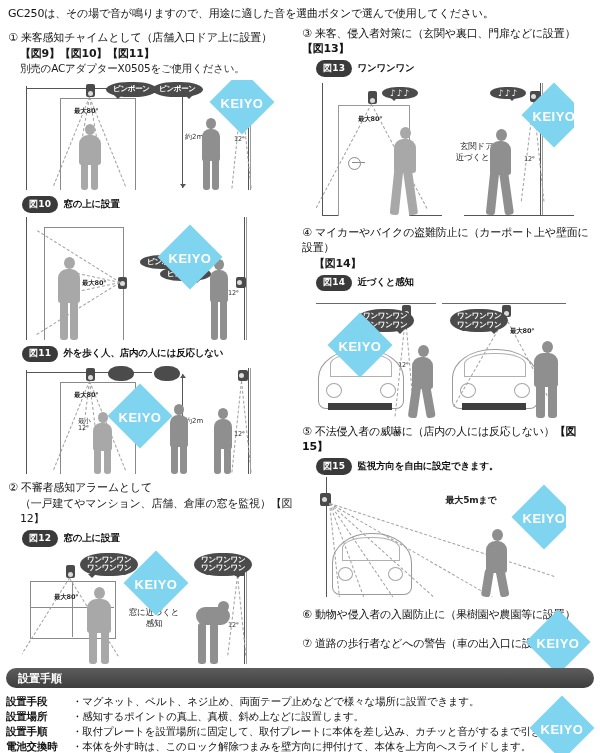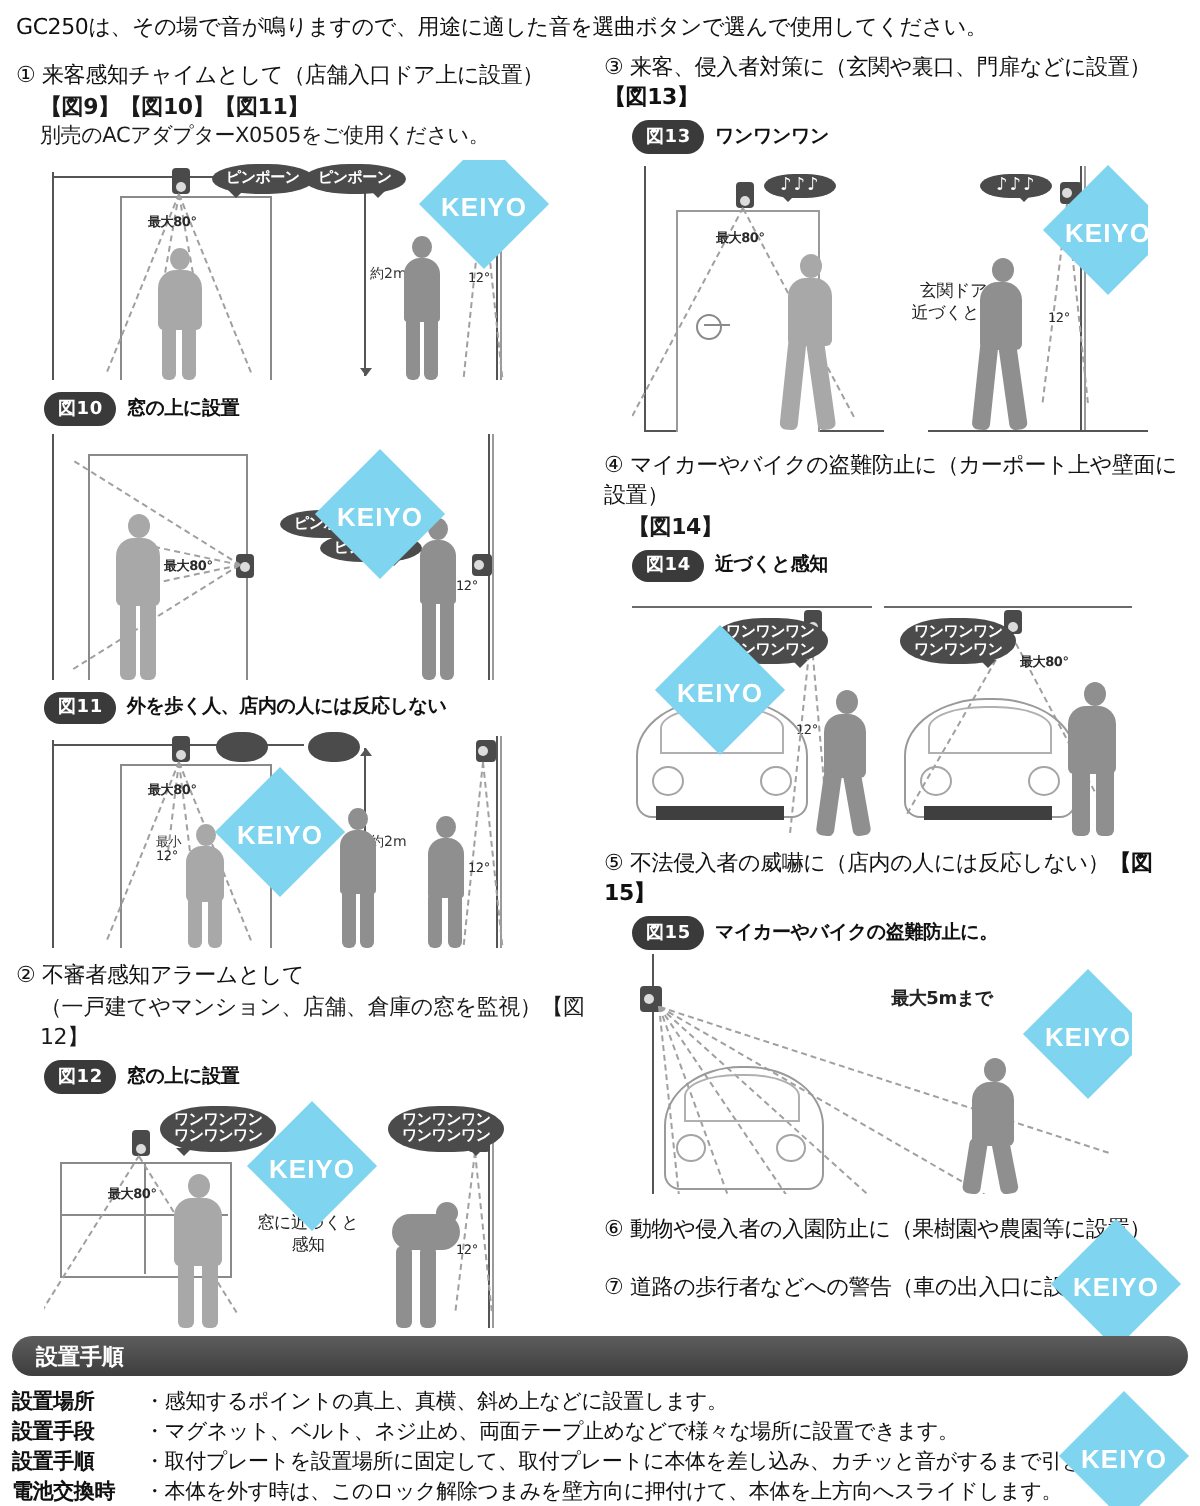--- a/index.html
+++ b/index.html
@@ -507,21 +507,21 @@
     </div>
 
     <div class="sec-head" style="margin-top:4px;">
       <span>⑤</span>
       <span>不法侵入者の威嚇に（店内の人には反応しない）</span><span style="font-weight:bold;">【図15】</span>
     </div>
 
     <div class="figblock">
       <div class="figcap">
         <span class="figbadge">図15</span>
-        <span class="figtitle">マイカーやバイクの盗難防止に。</span>
+        <span class="figtitle">監視方向を自由に設定できます。</span>
       </div>
       <div class="figart r15">
         <div class="vline" style="left:10px;top:0px;height:120px;"></div>
         <div class="sensor" style="left:4px;top:16px;width:11px;height:13px;">
           <div class="lens" style="left:2px;top:4px;width:5px;height:5px;"></div>
         </div>
         <div class="cone" style="left:14px;top:26px;">
           <i style="width:236px;transform:rotate(18deg);"></i>
           <i style="width:230px;transform:rotate(30deg);"></i>
           <i style="width:210px;transform:rotate(42deg);"></i>
@@ -564,26 +564,26 @@
       <div class="txt">KEIYO</div>
     </div>
   </div>
 
   <div class="bottom">
     <div class="bottom-bar">
       <span class="label">設置手順</span>
     </div>
     <div class="rows">
       <div class="row">
+        <span class="k">設置手段</span>
+        <span class="v">・マグネット、ベルト、ネジ止め、両面テープ止めなどで様々な場所に設置できます。</span>
+      </div>
+      <div class="row">
         <span class="k">設置場所</span>
         <span class="v">・感知するポイントの真上、真横、斜め上などに設置します。</span>
-      </div>
-      <div class="row">
-        <span class="k">設置手段</span>
-        <span class="v">・マグネット、ベルト、ネジ止め、両面テープ止めなどで様々な場所に設置できます。</span>
       </div>
       <div class="row">
         <span class="k">設置手順</span>
         <span class="v">・取付プレートを設置場所に固定して、取付プレートに本体を差し込み、カチッと音がするまで引き下げます。</span>
       </div>
       <div class="row">
         <span class="k">電池交換時</span>
         <span class="v">・本体を外す時は、このロック解除つまみを壁方向に押付けて、本体を上方向へスライドします。</span>
       </div>
     </div>

